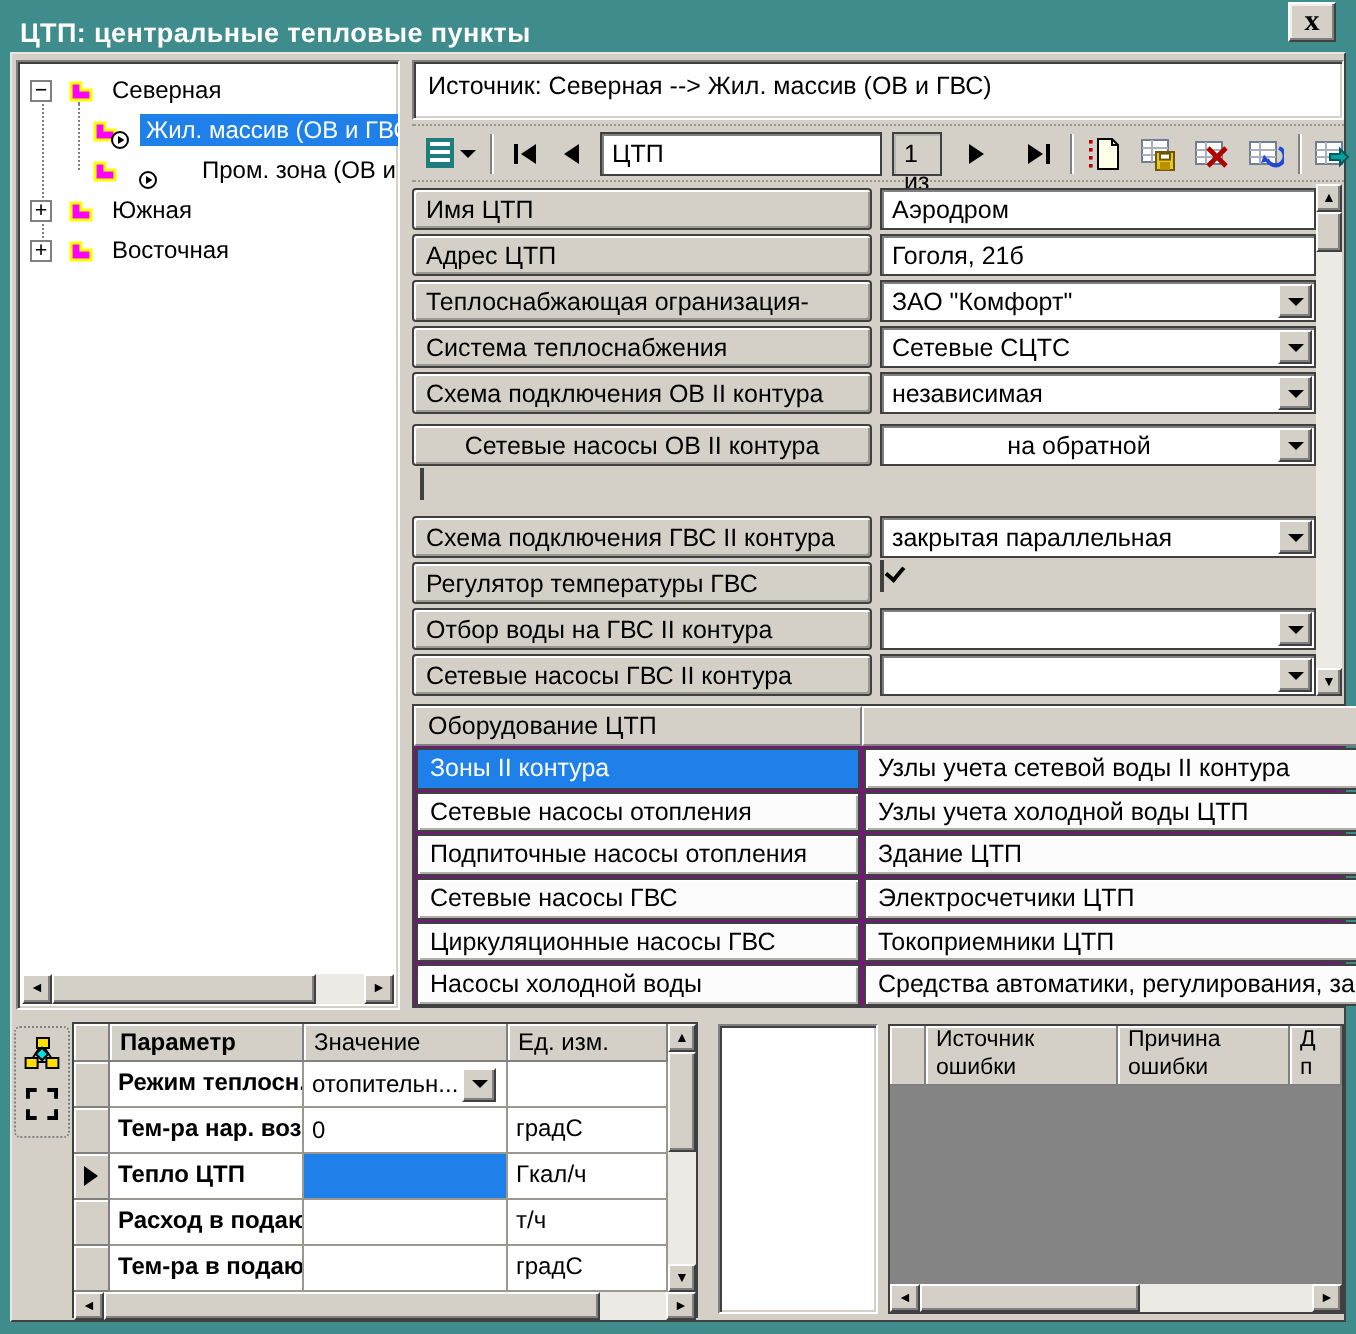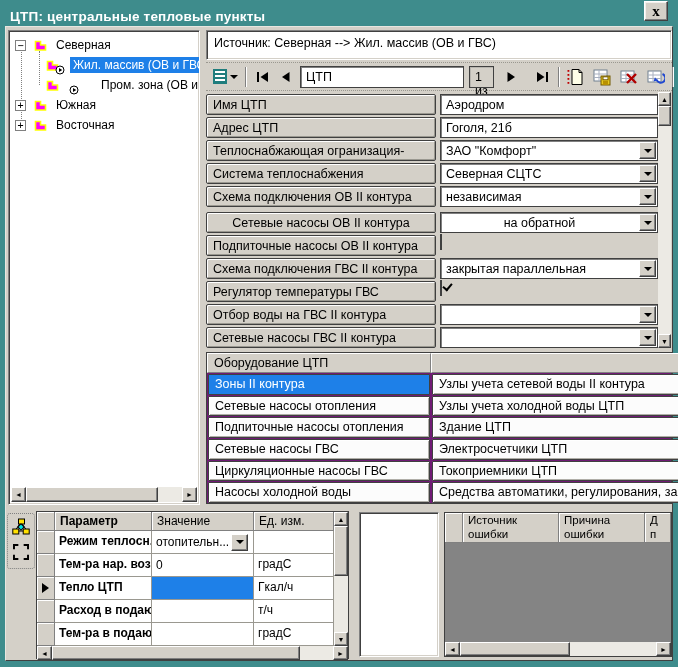--- a/index.html
+++ b/index.html
@@ -34,21 +34,21 @@
   .sb-v .sb-btn { width:100%; height:14px; }
   .sb-thumb { background:#D4D0C8; border:1px solid; border-color:#FFFFFF #404040 #404040 #FFFFFF; box-shadow: inset -1px -1px 0 #808080; flex:none; }
   .sb-track { background:#ECEAE4; flex:1; }
   .sb-h { display:flex; } .sb-v { display:flex; flex-direction:column; }
 
   
   #src-header { position:absolute; left:206px; top:30px; width:466px; height:30px; padding:5px 7px; font-size:12.5px; }
   #toolbar { position:absolute; left:206px; top:62px; width:466px; height:29px; background:#D4D0C8; border-top:1px dotted #9a9890; border-bottom:1px dotted #9a9890; display:flex; align-items:center; padding-left:3px; }
   .tb-sep { width:2px; height:20px; border-left:1px solid #808080; border-right:1px solid #fff; margin:0 4px; flex:none; }
   .tb-btn { width:23px; height:22px; flex:none; }
-  #entity-box { width:164px; height:22px; padding:3px 5px; margin-left:3px; font-size:12.5px; background:#fff; border:1px solid #404040; box-shadow: inset 1px 1px 0 #808080; }
+  #entity-box { width:141px; height:22px; padding:3px 5px; margin-left:3px; font-size:12.5px; background:#fff; border:1px solid #404040; box-shadow: inset 1px 1px 0 #808080; }
   #pos-box { width:79px; height:22px; padding:3px 5px; margin:0 6px 0 5px; font-size:12.5px; background:#D4D0C8; border:1px solid #404040; box-shadow: inset 1px 1px 0 #b8b6b0; }
   #ds-btn { width:32px; height:22px; display:flex; align-items:center; justify-content:center; gap:2px; flex:none; }
   .arrow-down { width:0; height:0; border-left:4px solid transparent; border-right:4px solid transparent; border-top:4px solid #000; }
 
   
   #form { position:absolute; left:206px; top:92px; width:466px; height:259px; }
   .frow { position:absolute; left:0; width:100%; height:23px; display:flex; align-items:flex-start; }
   .flabel { width:230px; height:21px; padding:3px 6px; background:#D4D0C8; border:1px solid #404040; border-radius:2px; box-shadow: inset 1px 1px 0 #FFFFFF, inset -1px -1px 0 #9a9890; font-size:12.5px; white-space:nowrap; overflow:hidden; flex:none; }
   .fctrl { margin-left:4px; width:218px; height:21px; flex:none; position:relative; }
   .ftext { width:100%; height:100%; background:#fff; border:1px solid #404040; box-shadow: inset 1px 1px 0 #808080; font-family:"Liberation Sans",sans-serif; font-size:12.5px; padding:0 5px; }
@@ -292,21 +292,21 @@
           <span class="dd-btn">
             <span class="arrow-down"></span>
           </span>
         </div>
       </div>
   </div>
   <div class="frow" style="top:71px;">
     <div class="flabel">Система теплоснабжения</div>
     <div class="fctrl">
         <div class="fcombo">
-          <span class="txt">Северная СЦТС</span>
+          <span class="txt">Сетевые СЦТС</span>
           <span class="dd-btn">
             <span class="arrow-down"></span>
           </span>
         </div>
       </div>
   </div>
   <div class="frow" style="top:94px;">
     <div class="flabel">Схема подключения ОВ II контура</div>
     <div class="fctrl">
         <div class="fcombo">
@@ -322,21 +322,20 @@
     <div class="fctrl">
         <div class="fcombo">
           <span class="txt">на обратной</span>
           <span class="dd-btn">
             <span class="arrow-down"></span>
           </span>
         </div>
       </div>
   </div>
   <div class="frow" style="top:143px;">
-    <div class="flabel">Подпиточные насосы ОВ II контура</div>
     <div class="fctrl"><span class="cb" data-checked="false"></span></div>
   </div>
   <div class="frow" style="top:166px;">
     <div class="flabel">Схема подключения ГВС II контура</div>
     <div class="fctrl">
         <div class="fcombo">
           <span class="txt">закрытая параллельная</span>
           <span class="dd-btn">
             <span class="arrow-down"></span>
           </span>

